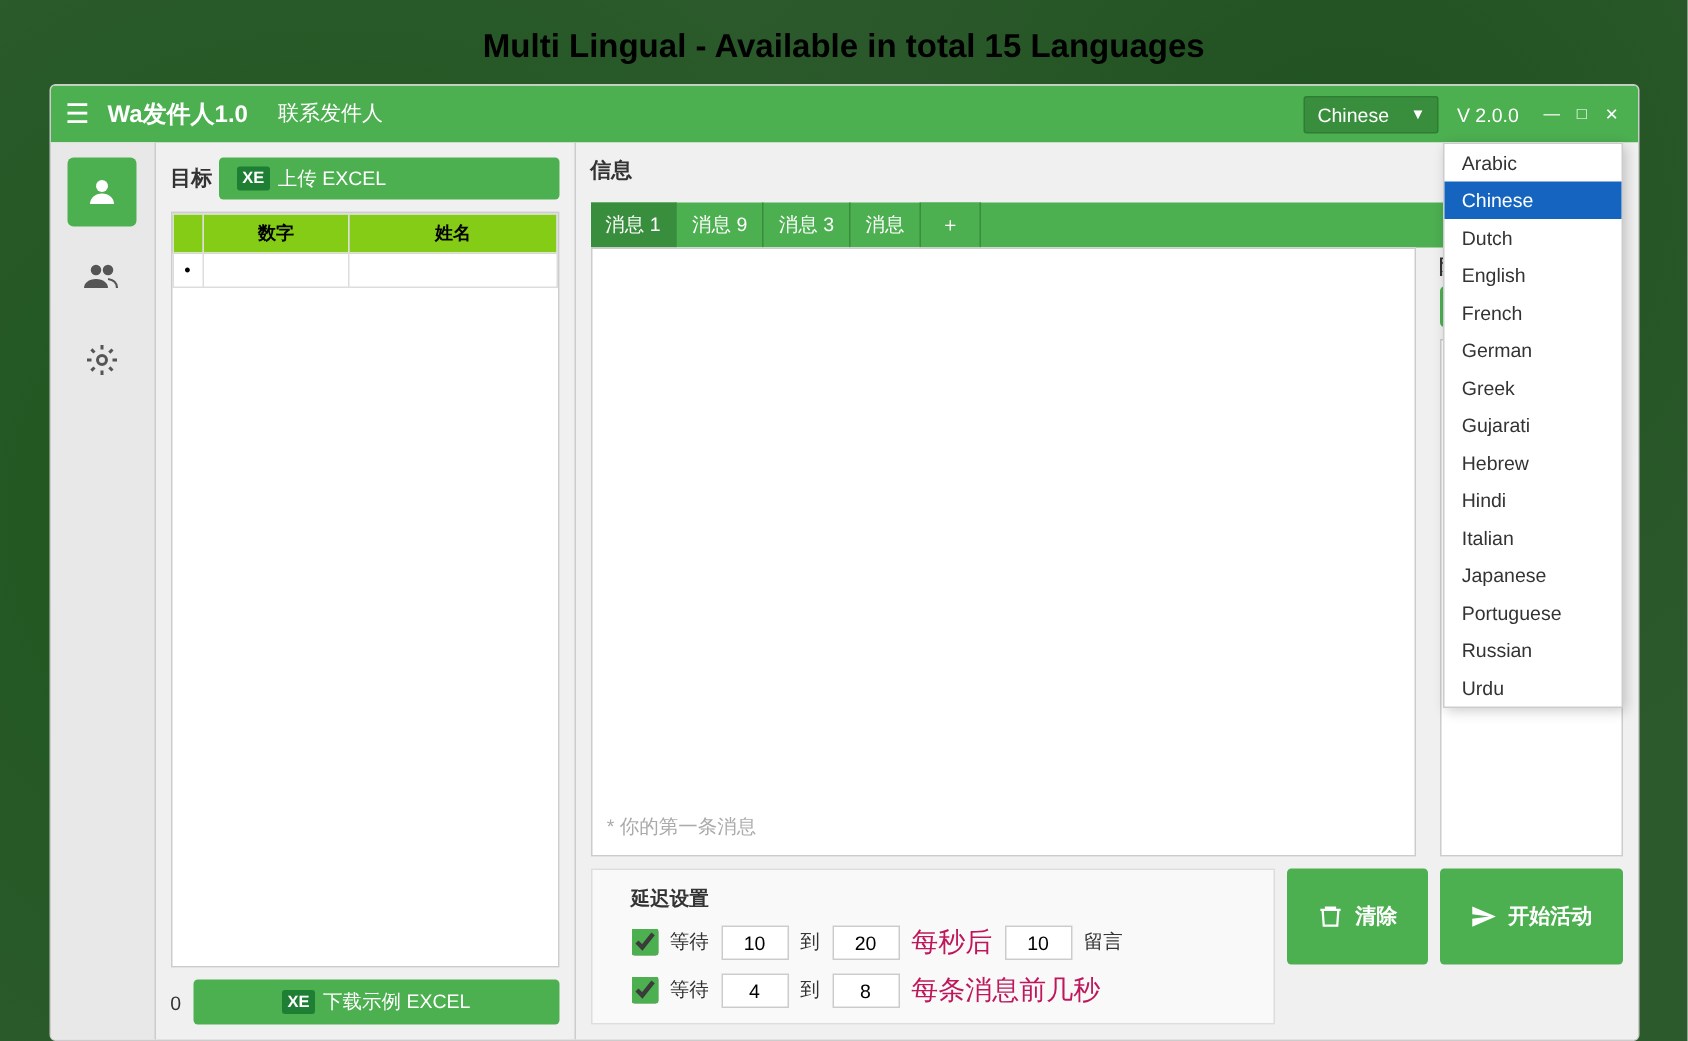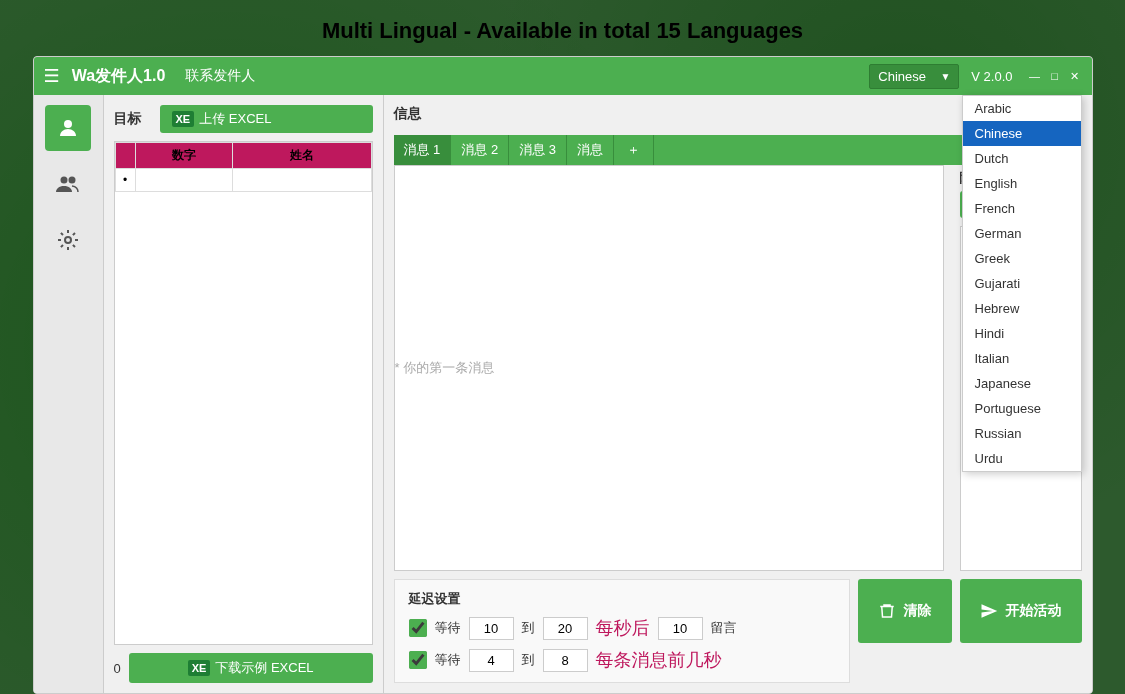--- a/index.html
+++ b/index.html
@@ -123,21 +123,21 @@
       width: 280px;
       padding: 10px;
       border-right: 1px solid #ccc;
       display: flex;
       flex-direction: column;
       gap: 8px;
     }
     .left-panel .panel-header {
       display: flex;
       align-items: center;
-      gap: 18px;
+      gap: 4px;
     }
     .panel-label {
       font-size: 14px;
       font-weight: bold;
       color: #333;
     }
     .upload-btn {
       display: flex;
       align-items: center;
       background: #4caf50;
@@ -159,21 +159,21 @@
       border: 1px solid #ccc;
       background: white;
       flex: 1;
     }
     .data-table table {
       width: 100%;
       border-collapse: collapse;
       font-size: 12px;
     }
     .data-table th {
-      background: #be185d;
+      background: #84cc16;
       border: 1px solid #ddd;
       padding: 4px 6px;
       text-align: center;
     }
     .data-table td {
       border: 1px solid #ddd;
       padding: 4px 6px;
       text-align: center;
     }
     .left-panel-footer {
@@ -227,25 +227,26 @@
       text-align: center;
       border-right: 1px solid #388e3c;
     }
     .msg-header-cell.active {
       background: #388e3c;
     }
     .msg-area {
       background: white;
       border: 1px solid #ccc;
       min-height: 180px;
+      padding: 10px;
       font-size: 13px;
       color: #888;
       position: relative;
       display: flex;
-      align-items: center;
+      align-items: flex-end;
     }
     .msg-placeholder {
       color: #aaa;
       font-size: 13px;
     }
 
     
     .attach-section {
       display: flex;
       flex-direction: column;
@@ -278,21 +279,21 @@
       flex: 1;
       display: flex;
       flex-direction: column;
       gap: 4px;
     }
 
     
     .delay-section {
       background: #f9f9f9;
       border: 1px solid #ddd;
-      padding: 10px 14px;
+      padding: 10px 26px;
       display: flex;
       flex-direction: column;
       gap: 8px;
     }
     .delay-title {
       font-size: 13px;
       font-weight: bold;
       color: #333;
     }
     .delay-row {
@@ -519,21 +520,21 @@
 
     <div class="right-panel">
 
       <div style="display:flex;align-items:center;gap:8px;">
         <span class="info-section-label">信息</span>
       </div>
 
       <div style="display:flex;flex-direction:column;flex:1;">
         <div class="messages-header" style="display:flex;align-items:center;">
           <div class="msg-header-cell active">消息 1</div>
-          <div class="msg-header-cell">消息 2</div>
+          <div class="msg-header-cell">消息 9</div>
           <div class="msg-header-cell">消息 3</div>
           <div class="msg-header-cell">消息</div>
           <div class="msg-header-cell" style="background:#4caf50;min-width:40px;">
             <span>＋</span>
           </div>
           <div style="flex:1;background:#4caf50;"></div>
           <div class="msg-header-cell">消息</div>
         </div>
 
         <div class="content-row" style="flex:1;">

